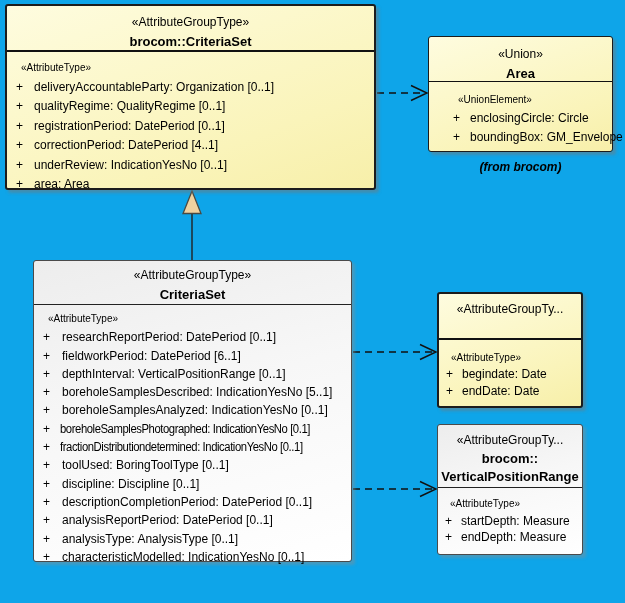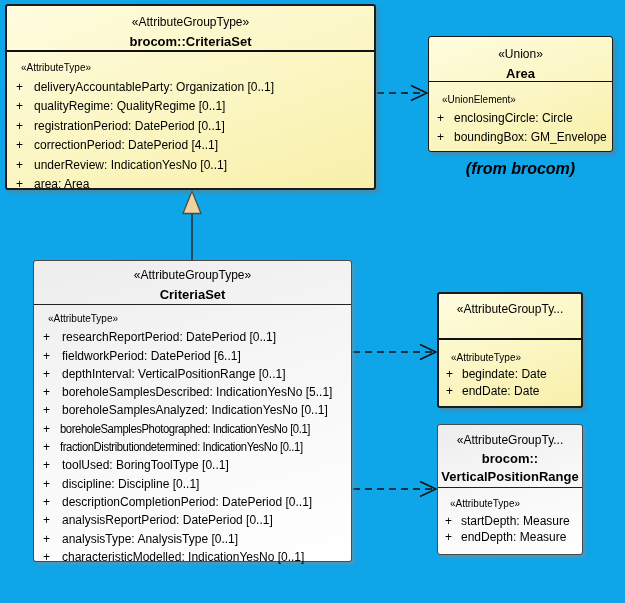--- a/index.html
+++ b/index.html
@@ -28,27 +28,27 @@
   
   #boxA{left:5px;top:4px;width:371px;height:186px;}
   #boxA .hdr{height:46px;border-bottom:2.5px solid #111;padding-top:6px;line-height:20px;box-sizing:border-box;}
   #boxA .bdy{padding:6px 0 0 0;line-height:19.5px;}
   #boxA .section{padding-left:14px;}
   #boxA .vis{width:18px;padding-left:9px;}
 
   
   #boxB{left:428px;top:36px;width:185px;height:116px;}
   #boxB .hdr{height:45px;border-bottom:1.6px solid #111;padding-top:8px;line-height:19px;box-sizing:border-box;}
-  #boxB .bdy{padding:8px 0 0 0;line-height:19px;}
+  #boxB .bdy{padding:8px 0 0 16px;line-height:19px;}
   #boxB .section{padding-left:13px;}
   #boxB .vis{width:17px;padding-left:8px;}
 
   
   .caption{position:absolute;z-index:1;left:428px;top:160px;width:185px;text-align:center;
-    font-size:16px;font-style:italic;font-weight:600;}
+    font-size:12px;font-style:italic;font-weight:600;}
 
   
   #boxC{left:33px;top:260px;width:319px;height:302px;}
   #boxC .hdr{height:44px;border-bottom:1.2px solid #222;padding-top:5px;line-height:19px;box-sizing:border-box;}
   #boxC .bdy{padding:5px 0 0 0;line-height:18.3px;}
   #boxC .section{padding-left:14px;}
   #boxC .vis{width:19px;padding-left:9px;}
 
   
   #boxD{left:437px;top:292px;width:146px;height:116px;}

